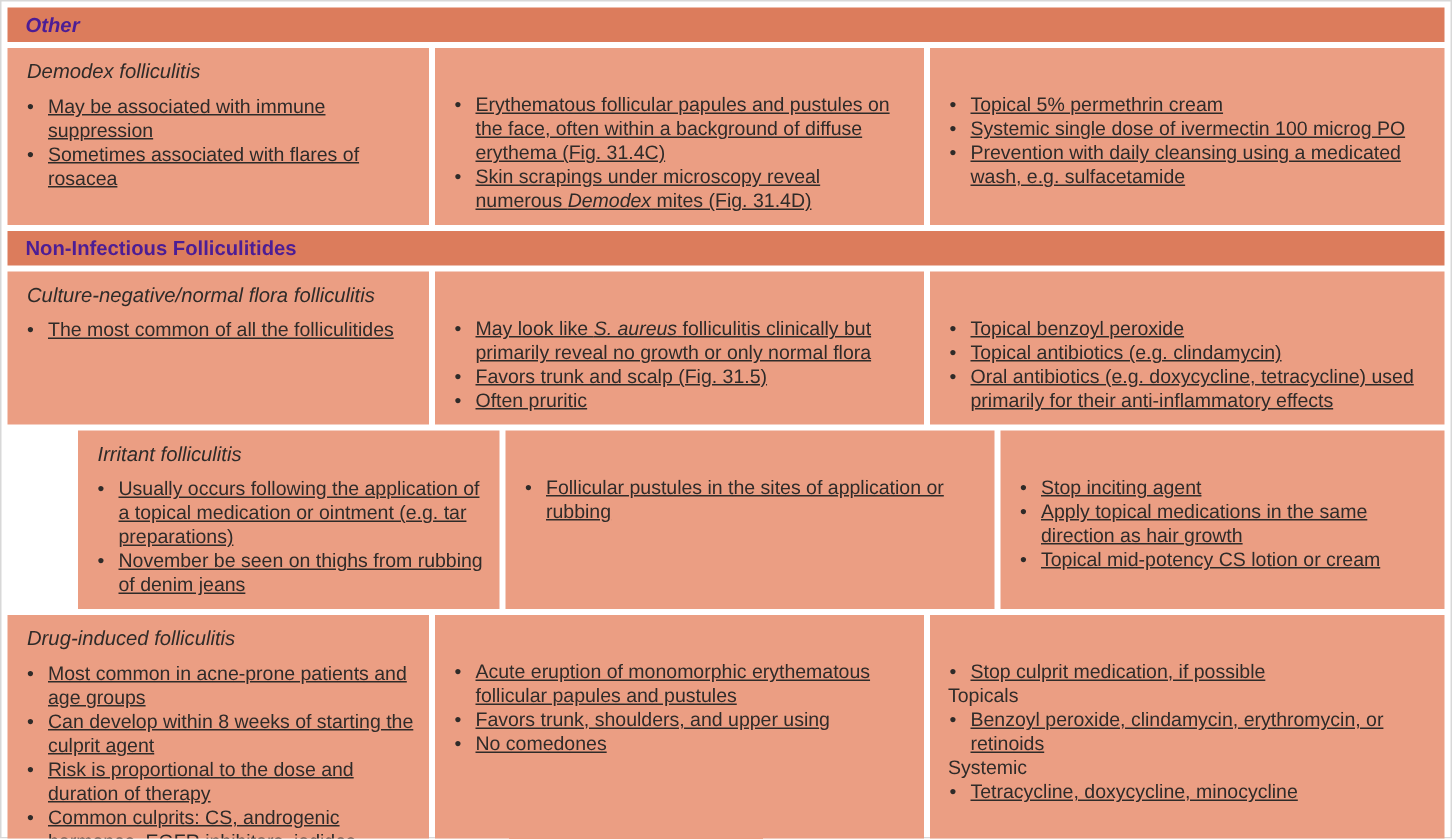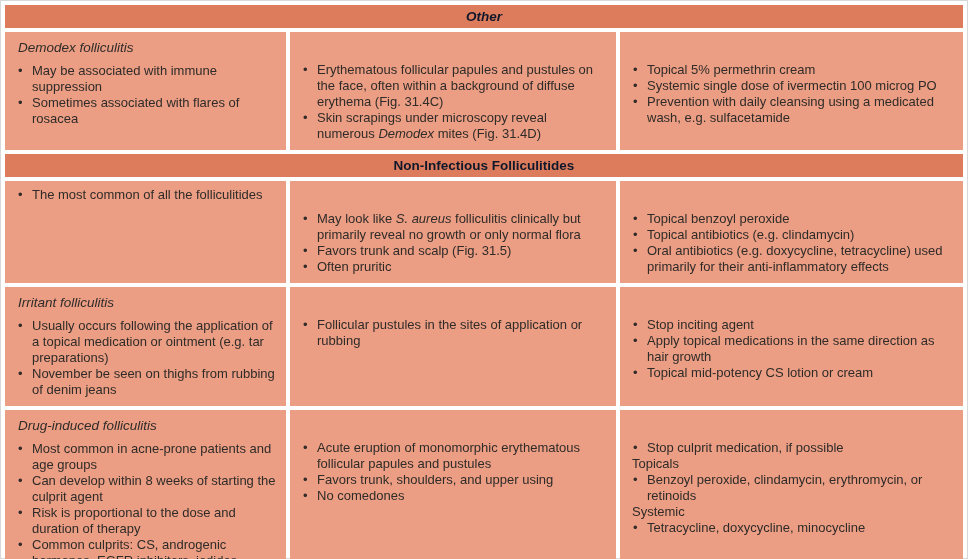--- a/index.html
+++ b/index.html
@@ -5,51 +5,51 @@
   html,body { margin:0; padding:0; background:#ffffff; }
   body { font-family:"Liberation Sans","DejaVu Sans",sans-serif; }
 
   .table-wrap {
     width:968px; height:559px; box-sizing:border-box;
     background:#ffffff; border:1px solid #d8d8d8;
     padding:4px; display:flex; flex-direction:column; gap:4px;
   }
 
   .section-header {
-    background:#dc7c5c; color:#0f172a;
+    background:#dc7c5c; color:#4c1d95;
     font-size:13.5px; font-weight:bold; line-height:17px;
-    padding:3px 12px; flex:none;text-align:center;
+    padding:3px 12px; flex:none;
   }
   .section-header.italic { font-style:italic; }
 
   .row {
     display:grid; grid-template-columns:281px 326px 1fr;
     gap:4px; flex:none;
   }
   .row-demodex  { min-height:104px; }
   .row-culture  { min-height:90px; }
-  .row-irritant { min-height:106px; }
+  .row-irritant { min-height:106px;margin-left:47px; }
   .row-drug     { flex:1 1 auto; }
 
   .cell {
     background:#eb9e83; color:#2f2b29;
     font-size:13px; line-height:16px;
     padding:6px 10px 8px 12px; box-sizing:border-box;
     overflow:hidden;
   }
   .cell.offset { padding-top:30px; }
 
   .cell-title {
     font-style:italic; font-size:13.5px; line-height:17px;
     margin:1px 0 7px 1px;
   }
 
   .bullet { display:flex; align-items:flex-start; }
   .bullet .dot { flex:none; width:14px; padding-left:1px; }
-  .bullet .btext { flex:1 1 auto; }
+  .bullet .btext { flex:1 1 auto;text-decoration:underline; }
   .bullet .btext em { font-style:italic; }
 
   .subhead { font-weight:normal; }
 </style>
 </head>
 <body>
 
 <div class="table-wrap">
 
   <div class="section-header italic">Other</div>
@@ -95,20 +95,21 @@
             <span class="btext"><span>Prevention with daily cleansing using a medicated wash, e.g. sulfacetamide</span></span>
           </div>
         </div>
     </div>
   </div>
 
   <div class="section-header">Non-Infectious Folliculitides</div>
 
   <div class="row row-culture">
     <div class="cell">
+      <div class="cell-title">Culture-negative/normal flora folliculitis</div>
       <div class="list">
           <div class="bullet">
             <span class="dot">•</span>
             <span class="btext"><span>The most common of all the folliculitides</span></span>
           </div>
         </div>
     </div>
     <div class="cell offset">
       <div class="list">
           <div class="bullet">

